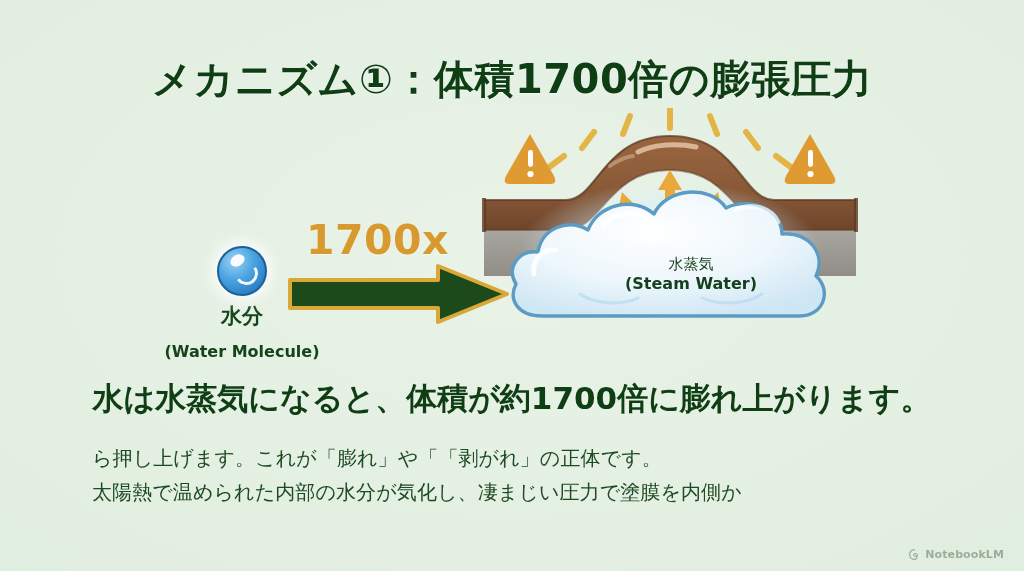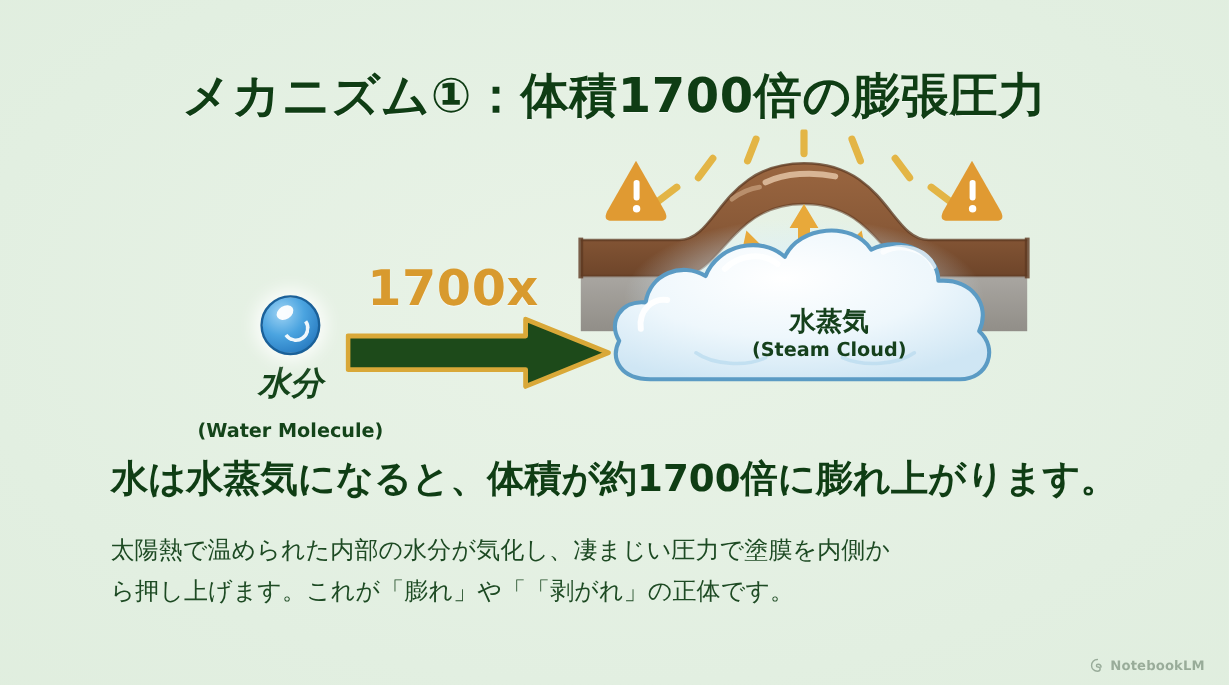--- a/index.html
+++ b/index.html
@@ -85,25 +85,24 @@
     width: 17px;
     height: 17px;
     border-right: 3px solid rgba(255,255,255,0.92);
     border-bottom: 3px solid rgba(255,255,255,0.92);
     border-top: 3px solid transparent;
     border-left: 3px solid transparent;
     border-radius: 50%;
     transform: rotate(10deg);
   }
   .molecule-label-jp {
-    font-size: 27px;
+    font-size: 21px;
     font-weight: 700;
     color: #14441a;
     line-height: 1.15;
-    font-style: italic;
   }
   .molecule-label-en {
     font-size: 16px;
     font-weight: 700;
     color: #14441a;
     line-height: 1.2;
     margin-top: 14px;
   }
 
   
@@ -137,22 +136,22 @@
 
   .steam-label {
     position: absolute;
     left: 576px;
     top: 148px;
     width: 230px;
     text-align: center;
     pointer-events: none;
   }
   .steam-label-jp {
-    font-size: 22px;
-    font-weight: 700;
+    font-size: 15px;
+    font-weight: 400;
     color: #15401c;
     line-height: 1.15;
   }
   .steam-label-en {
     font-size: 16px;
     font-weight: 700;
     color: #15401c;
     line-height: 1.2;
     margin-top: 1px;
   }
@@ -313,29 +312,29 @@
           <path d="M134 116 C146 104 166 102 178 112" stroke="#ffffff" stroke-width="5" stroke-linecap="round" fill="none" opacity="0.85"></path>
           <path d="M266 102 C282 94 302 100 308 114" stroke="#ffffff" stroke-width="4.5" stroke-linecap="round" fill="none" opacity="0.7"></path>
           <path d="M110 186 C124 196 152 198 168 190" stroke="#bcdcef" stroke-width="3" stroke-linecap="round" fill="none" opacity="0.8"></path>
           <path d="M232 190 C250 198 278 196 292 186" stroke="#bcdcef" stroke-width="3" stroke-linecap="round" fill="none" opacity="0.8"></path>
         </g>
       </svg>
     </div>
 
     <div class="steam-label">
       <div class="steam-label-jp">水蒸気</div>
-      <div class="steam-label-en">(Steam Cloud)</div>
+      <div class="steam-label-en">(Steam Water)</div>
     </div>
   </div>
 
   <div class="headline">水は水蒸気になると、体積が約1700倍に膨れ上がります。</div>
 
   <div class="body-text">
+    <p>ら押し上げます。これが「膨れ」や「「剥がれ」の正体です。</p>
     <p>太陽熱で温められた内部の水分が気化し、凄まじい圧力で塗膜を内側か</p>
-    <p>ら押し上げます。これが「膨れ」や「「剥がれ」の正体です。</p>
   </div>
 
   <div class="watermark">
     <svg width="13" height="13" viewBox="0 0 24 24">
       <path d="M12 3 C6.9 3 3 6.9 3 12 C3 17.1 6.9 21 12 21 C14.4 21 16.2 19.6 16.2 17.6 C16.2 15.7 14.7 14.4 12.7 14.4 C11.4 14.4 10.5 13.6 10.5 12.5 C10.5 11.2 11.6 10.2 13.1 10.2 C15.6 10.2 17.6 12 17.6 14.6" fill="none" stroke="#2f4a33" stroke-width="2.2" stroke-linecap="round"></path>
     </svg>
     <span class="watermark-text">NotebookLM</span>
   </div>
 
 </div>

